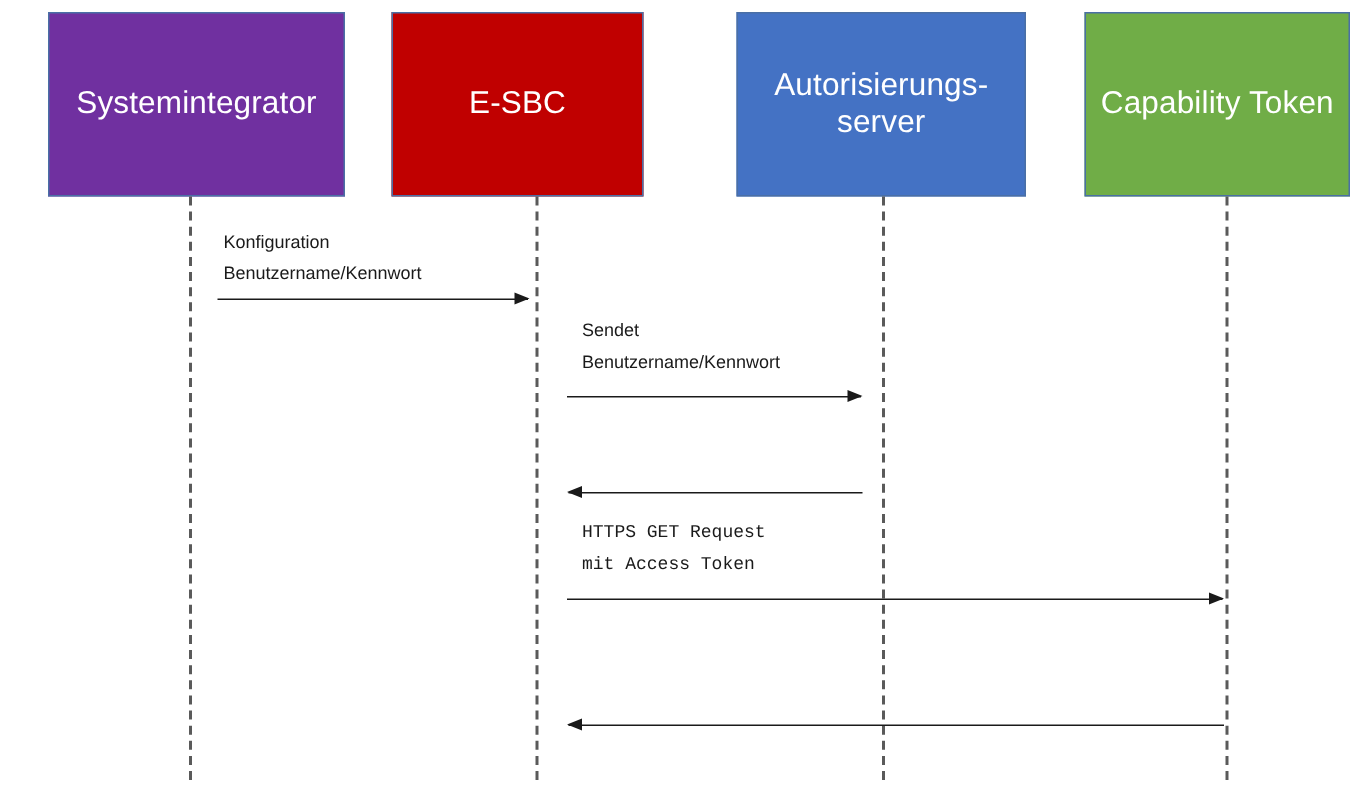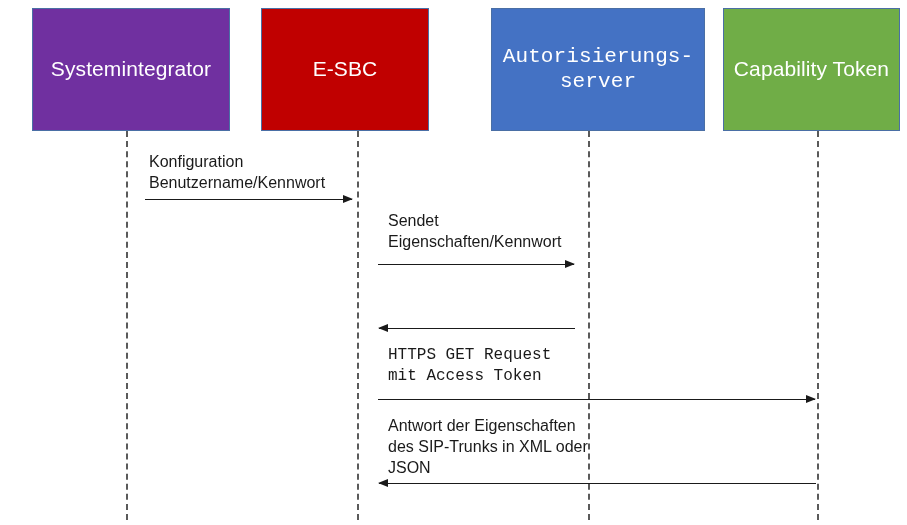--- a/index.html
+++ b/index.html
@@ -35,21 +35,21 @@
   .lifeline {
     position: absolute;
     width: 0;
     border-left: 2px dashed #5a5a5a;
     top: 131px;
     height: 389px;
   }
   .msg-label {
     position: absolute;
     color: #1a1a1a;
-    font-size: 16px;
+    font-size: 12px;
     line-height: 21px;
     white-space: pre-line;
     text-align: left;
   }
   .arrow-line {
     position: absolute;
     height: 0;
     border-top: 1.6px solid #1a1a1a;
   }
   .arrow-head {
@@ -72,50 +72,47 @@
 <body>
 
 <div id="diagram">
 
   <div class="actor-box" id="actor-0" style="left: 20px; top: 8px; width: 198px; height: 123px; background: rgb(112, 48, 160);">
     <span>Systemintegrator</span>
   </div>
   <div class="actor-box" id="actor-1" style="left: 249px; top: 8px; width: 168px; height: 123px; background: rgb(192, 0, 0);">
     <span>E-SBC</span>
   </div>
-  <div class="actor-box" id="actor-2" style="left: 479px; top: 8px; width: 214px; height: 123px; background: rgb(68, 114, 196); font-family: Liberation Mono, monospace;">
+  <div class="actor-box" id="actor-2" style="left: 479px; top: 8px; width: 193px; height: 123px; background: rgb(68, 114, 196);">
     <span>Autorisierungs-
 server</span>
   </div>
   <div class="actor-box" id="actor-3" style="left: 711px; top: 8px; width: 177px; height: 123px; background: rgb(112, 173, 71);">
     <span>Capability Token</span>
   </div>
 
   <div class="lifeline" id="lifeline-0" style="left: 114px;"></div>
   <div class="lifeline" id="lifeline-1" style="left: 345px;"></div>
   <div class="lifeline" id="lifeline-2" style="left: 576px;"></div>
   <div class="lifeline" id="lifeline-3" style="left: 805px;"></div>
 
   <div class="msg-label" id="msglabel-0" style="left: 137px; top: 151px;">Konfiguration
 Benutzername/Kennwort</div>
   <div class="arrow-line" id="msgline-0" style="left: 133px; top: 199px; width: 207px;"></div>
   <div class="arrow-head right" id="msghead-0" style="top: 195px; left: 331px;"></div>
 
   <div class="msg-label" id="msglabel-1" style="left: 376px; top: 210px;">Sendet
-Eigenschaften/Kennwort</div>
+Benutzername/Kennwort</div>
   <div class="arrow-line" id="msgline-1" style="left: 366px; top: 264px; width: 196px;"></div>
   <div class="arrow-head right" id="msghead-1" style="top: 260px; left: 553px;"></div>
 
   <div class="arrow-line" id="msgline-2" style="left: 367px; top: 328px; width: 196px;"></div>
   <div class="arrow-head left" id="msghead-2" style="top: 324px; left: 366px;"></div>
 
   <div class="msg-label" id="msglabel-3" style="left: 376px; top: 345px; font-family: Liberation Mono, monospace;">HTTPS GET Request
 mit Access Token</div>
   <div class="arrow-line" id="msgline-3" style="left: 366px; top: 399px; width: 437px;"></div>
   <div class="arrow-head right" id="msghead-3" style="top: 395px; left: 794px;"></div>
 
-  <div class="msg-label" id="msglabel-4" style="left: 376px; top: 415px;">Antwort der Eigenschaften
-des SIP-Trunks in XML oder
-JSON</div>
   <div class="arrow-line" id="msgline-4" style="left: 367px; top: 483px; width: 437px;"></div>
   <div class="arrow-head left" id="msghead-4" style="top: 479px; left: 366px;"></div>
 
 </div>
 
 </body></html>

